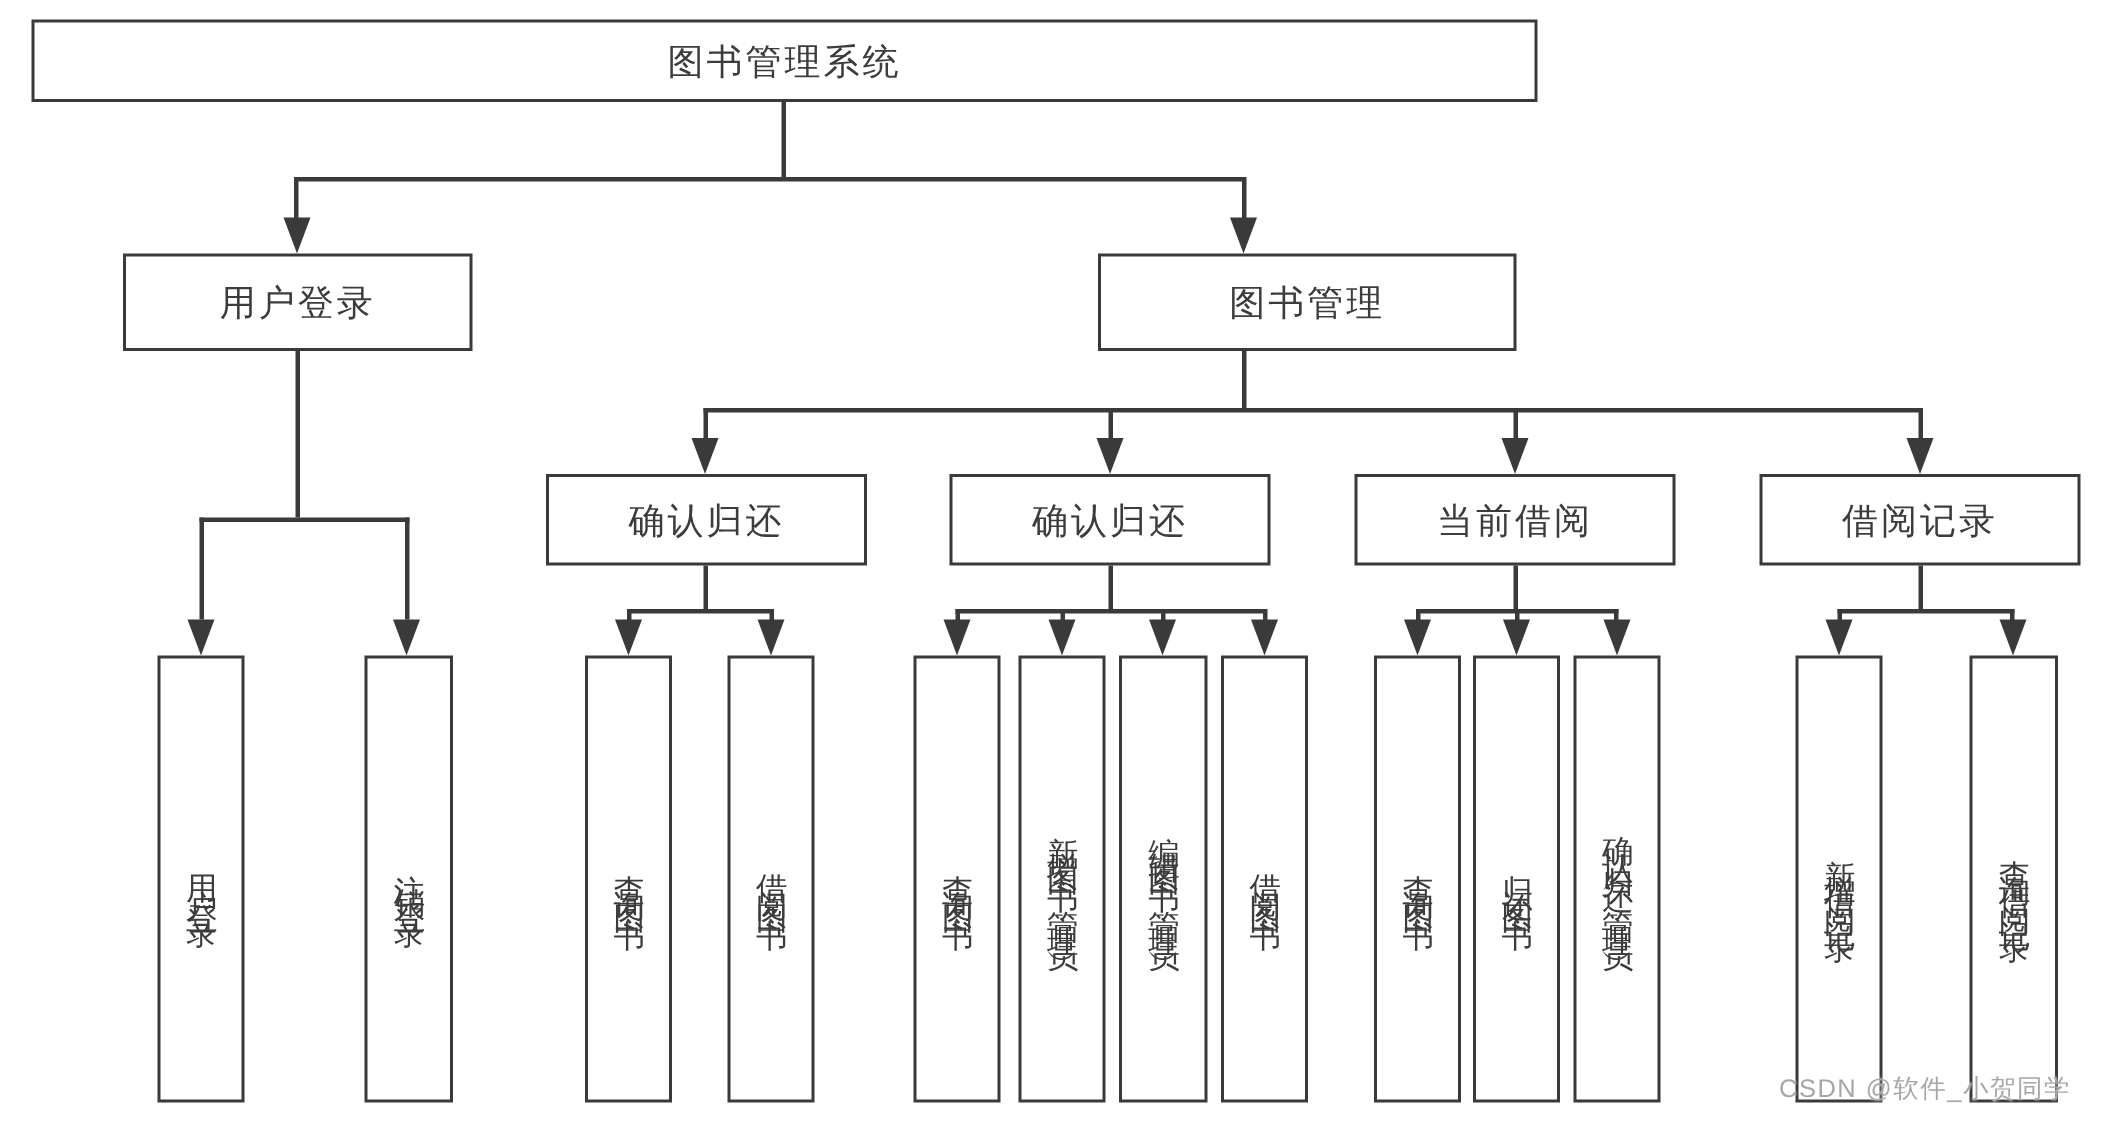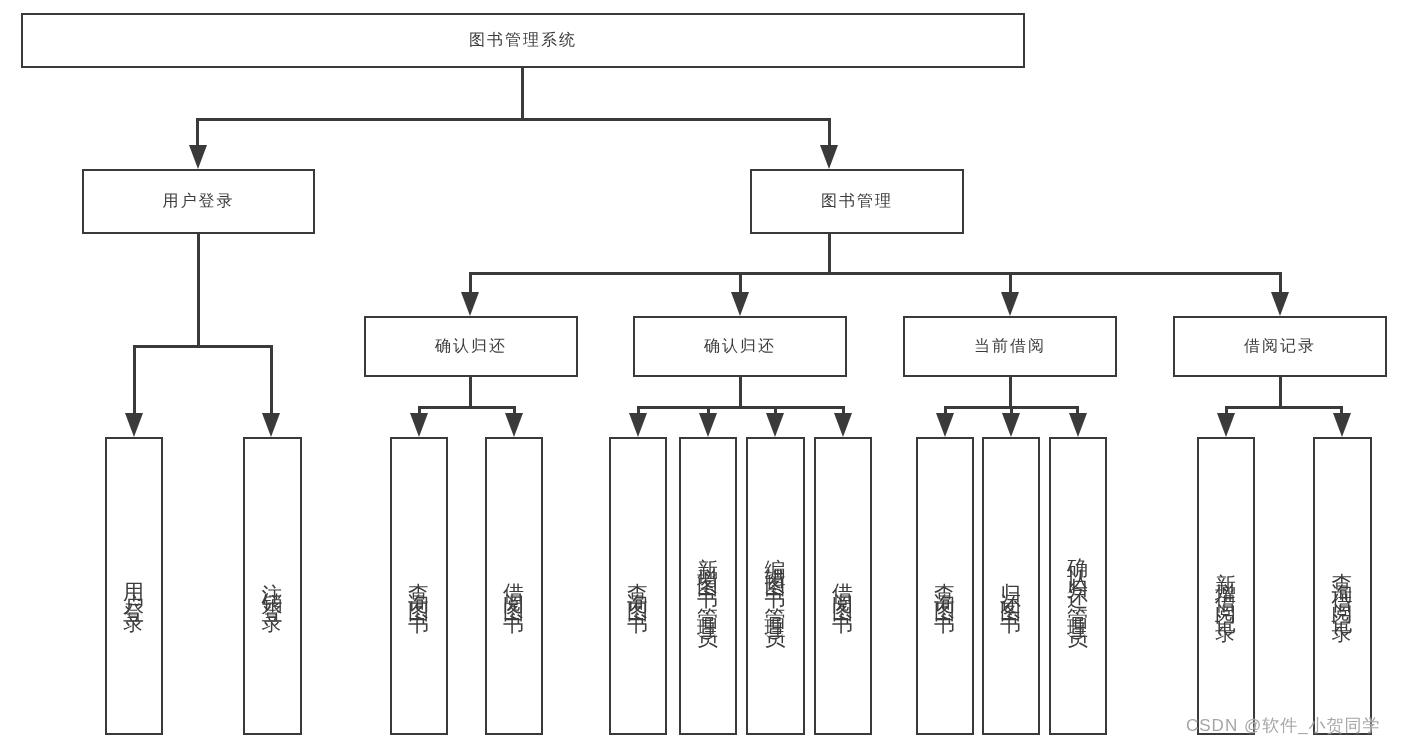--- a/index.html
+++ b/index.html
@@ -19,21 +19,21 @@
   }
   .box{
     position:absolute;
     box-sizing:border-box;
     border:2.5px solid var(--line);
     background:#fff;
     display:flex;
     align-items:center;
     justify-content:center;
   }
-  .hlabel{font-size:16px;letter-spacing:2px;white-space:nowrap;}
+  .hlabel{font-size:24px;letter-spacing:2px;white-space:nowrap;}
   .vtext{
     writing-mode:vertical-rl;
     text-orientation:mixed;
     font-size:21px;
     letter-spacing:10px;
     line-height:1.1;
     white-space:nowrap;
   }
   .vl{position:absolute;width:3px;background:var(--line);}
   .hl{position:absolute;height:3px;background:var(--line);}
@@ -65,21 +65,21 @@
   <div class="vl" style="left:521px;top:68px;height:50px"></div>
   <div class="hl" style="left:197px;top:118px;width:633px"></div>
   <div class="vl" style="left:196px;top:118px;height:28px"></div>
   <div class="ar" style="left:189px;top:145px"></div>
   <div class="vl" style="left:828px;top:118px;height:28px"></div>
   <div class="ar" style="left:820px;top:145px"></div>
 
   <div class="box" style="left:82px;top:169px;width:233px;height:65px">
     <span class="hlabel">用户登录</span>
   </div>
-  <div class="box" style="left:750px;top:169px;width:214px;height:65px">
+  <div class="box" style="left:732px;top:169px;width:279px;height:65px">
     <span class="hlabel">图书管理</span>
   </div>
 
   <div class="vl" style="left:197px;top:234px;height:111px"></div>
   <div class="hl" style="left:133px;top:345px;width:140px"></div>
   <div class="vl" style="left:133px;top:345px;height:68px"></div>
   <div class="ar" style="left:125px;top:413px"></div>
   <div class="vl" style="left:270px;top:345px;height:68px"></div>
   <div class="ar" style="left:262px;top:413px"></div>
 

